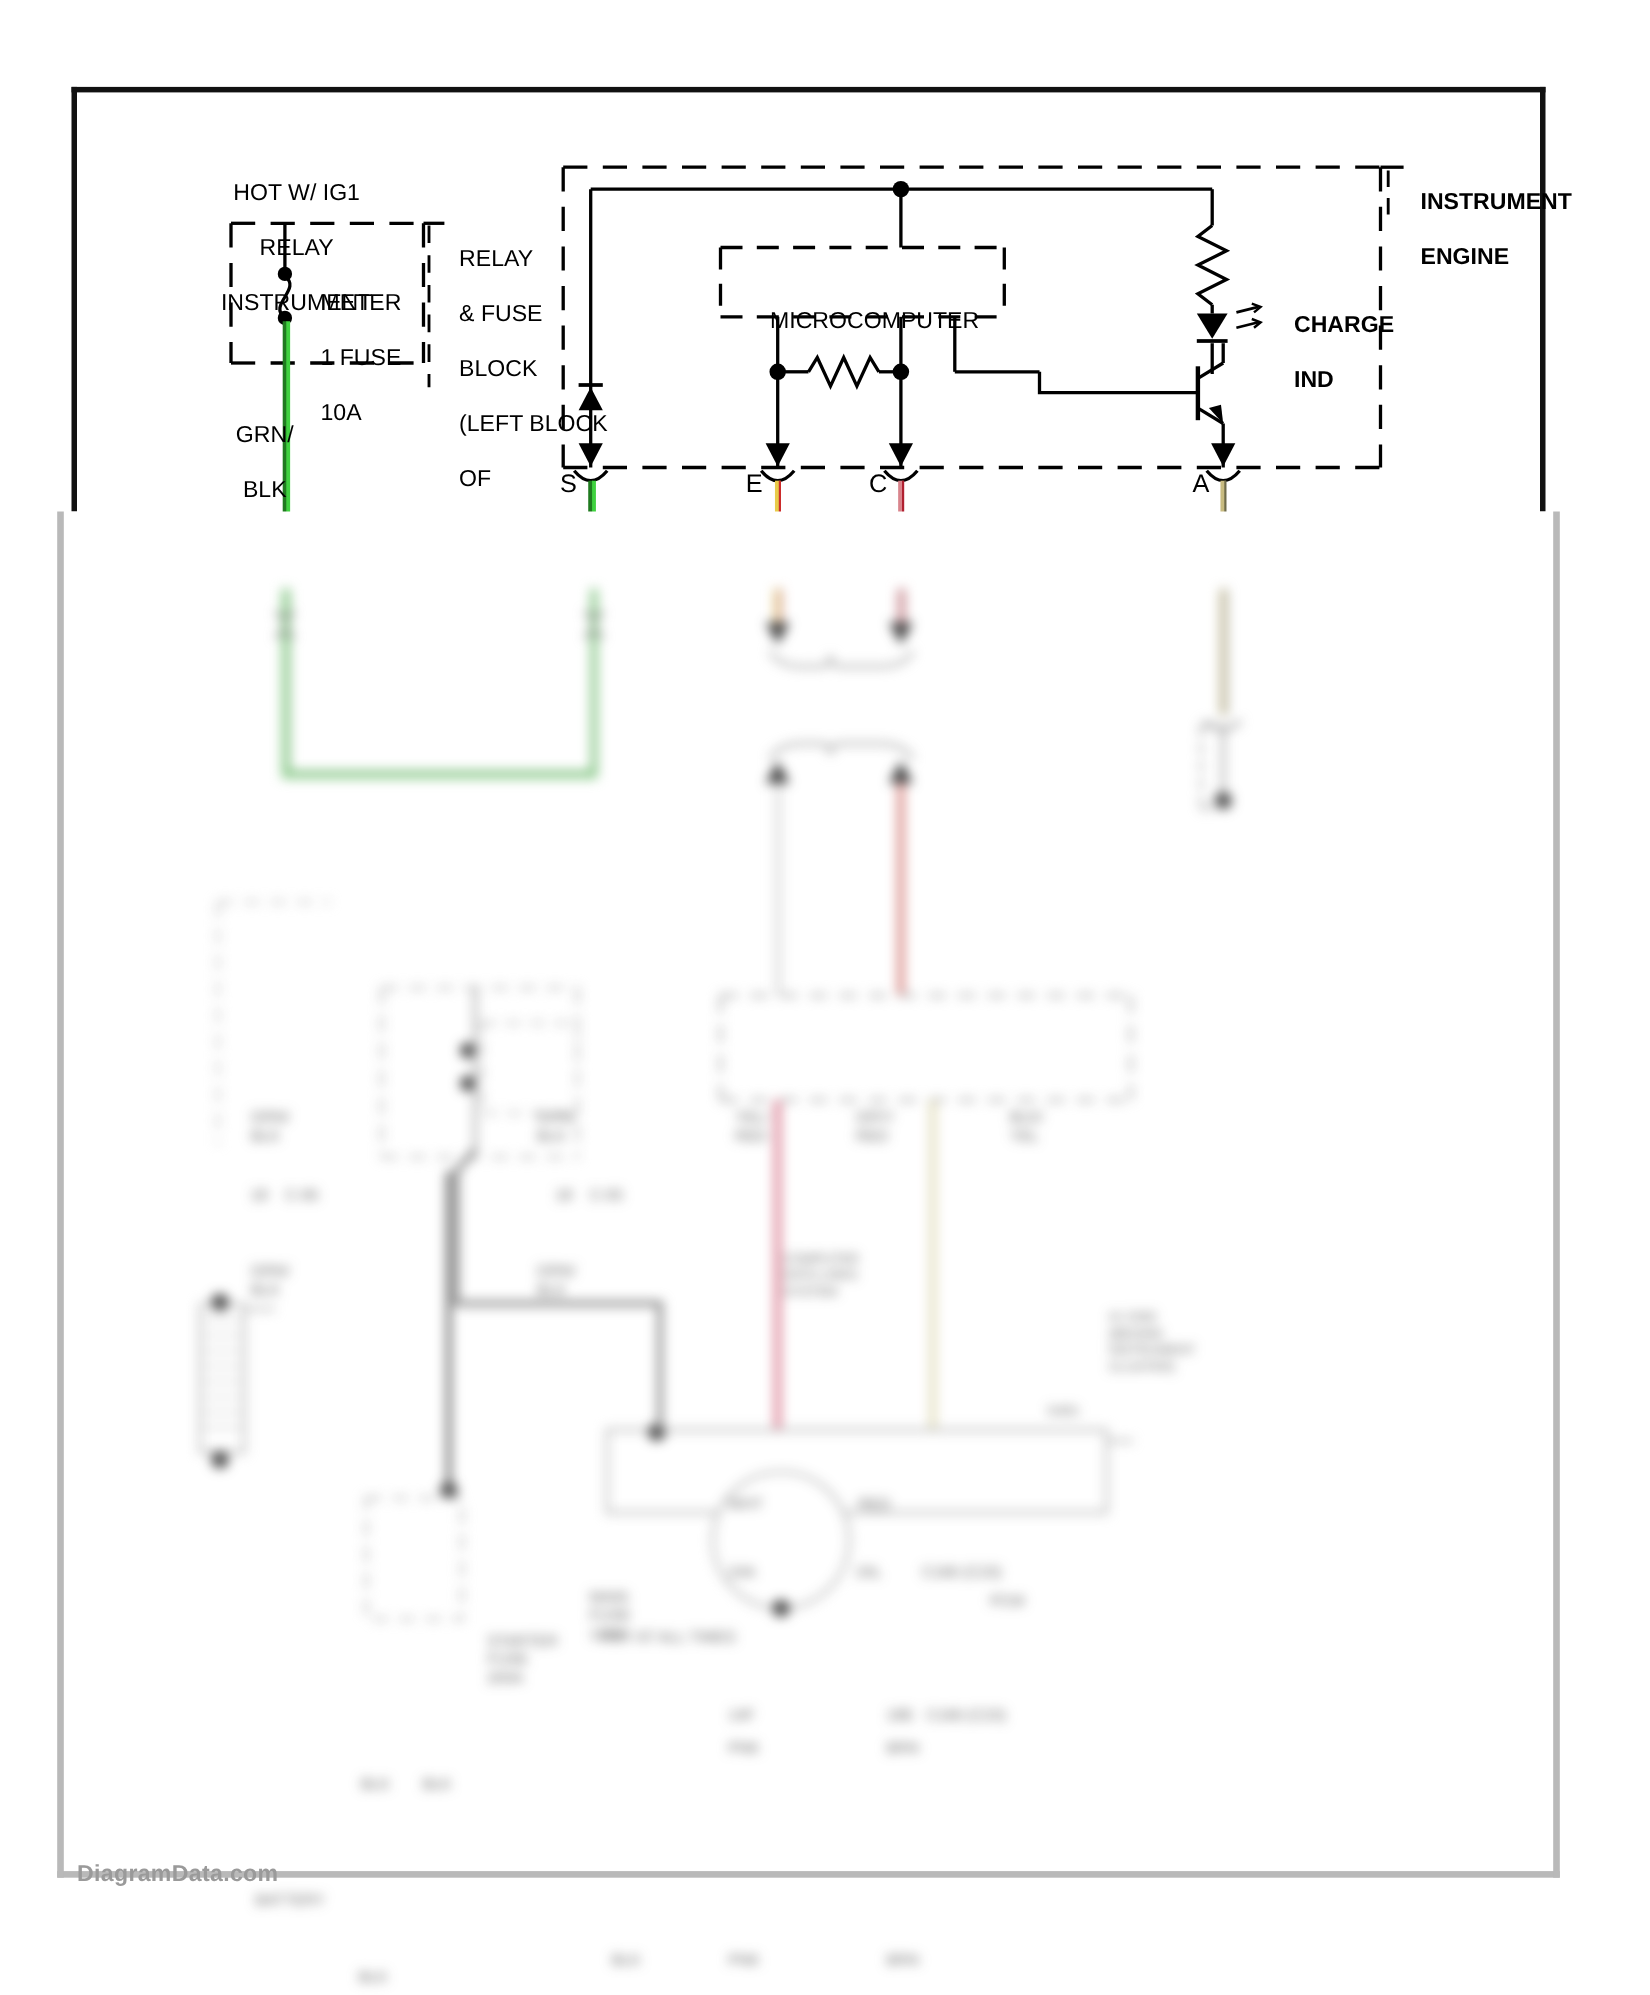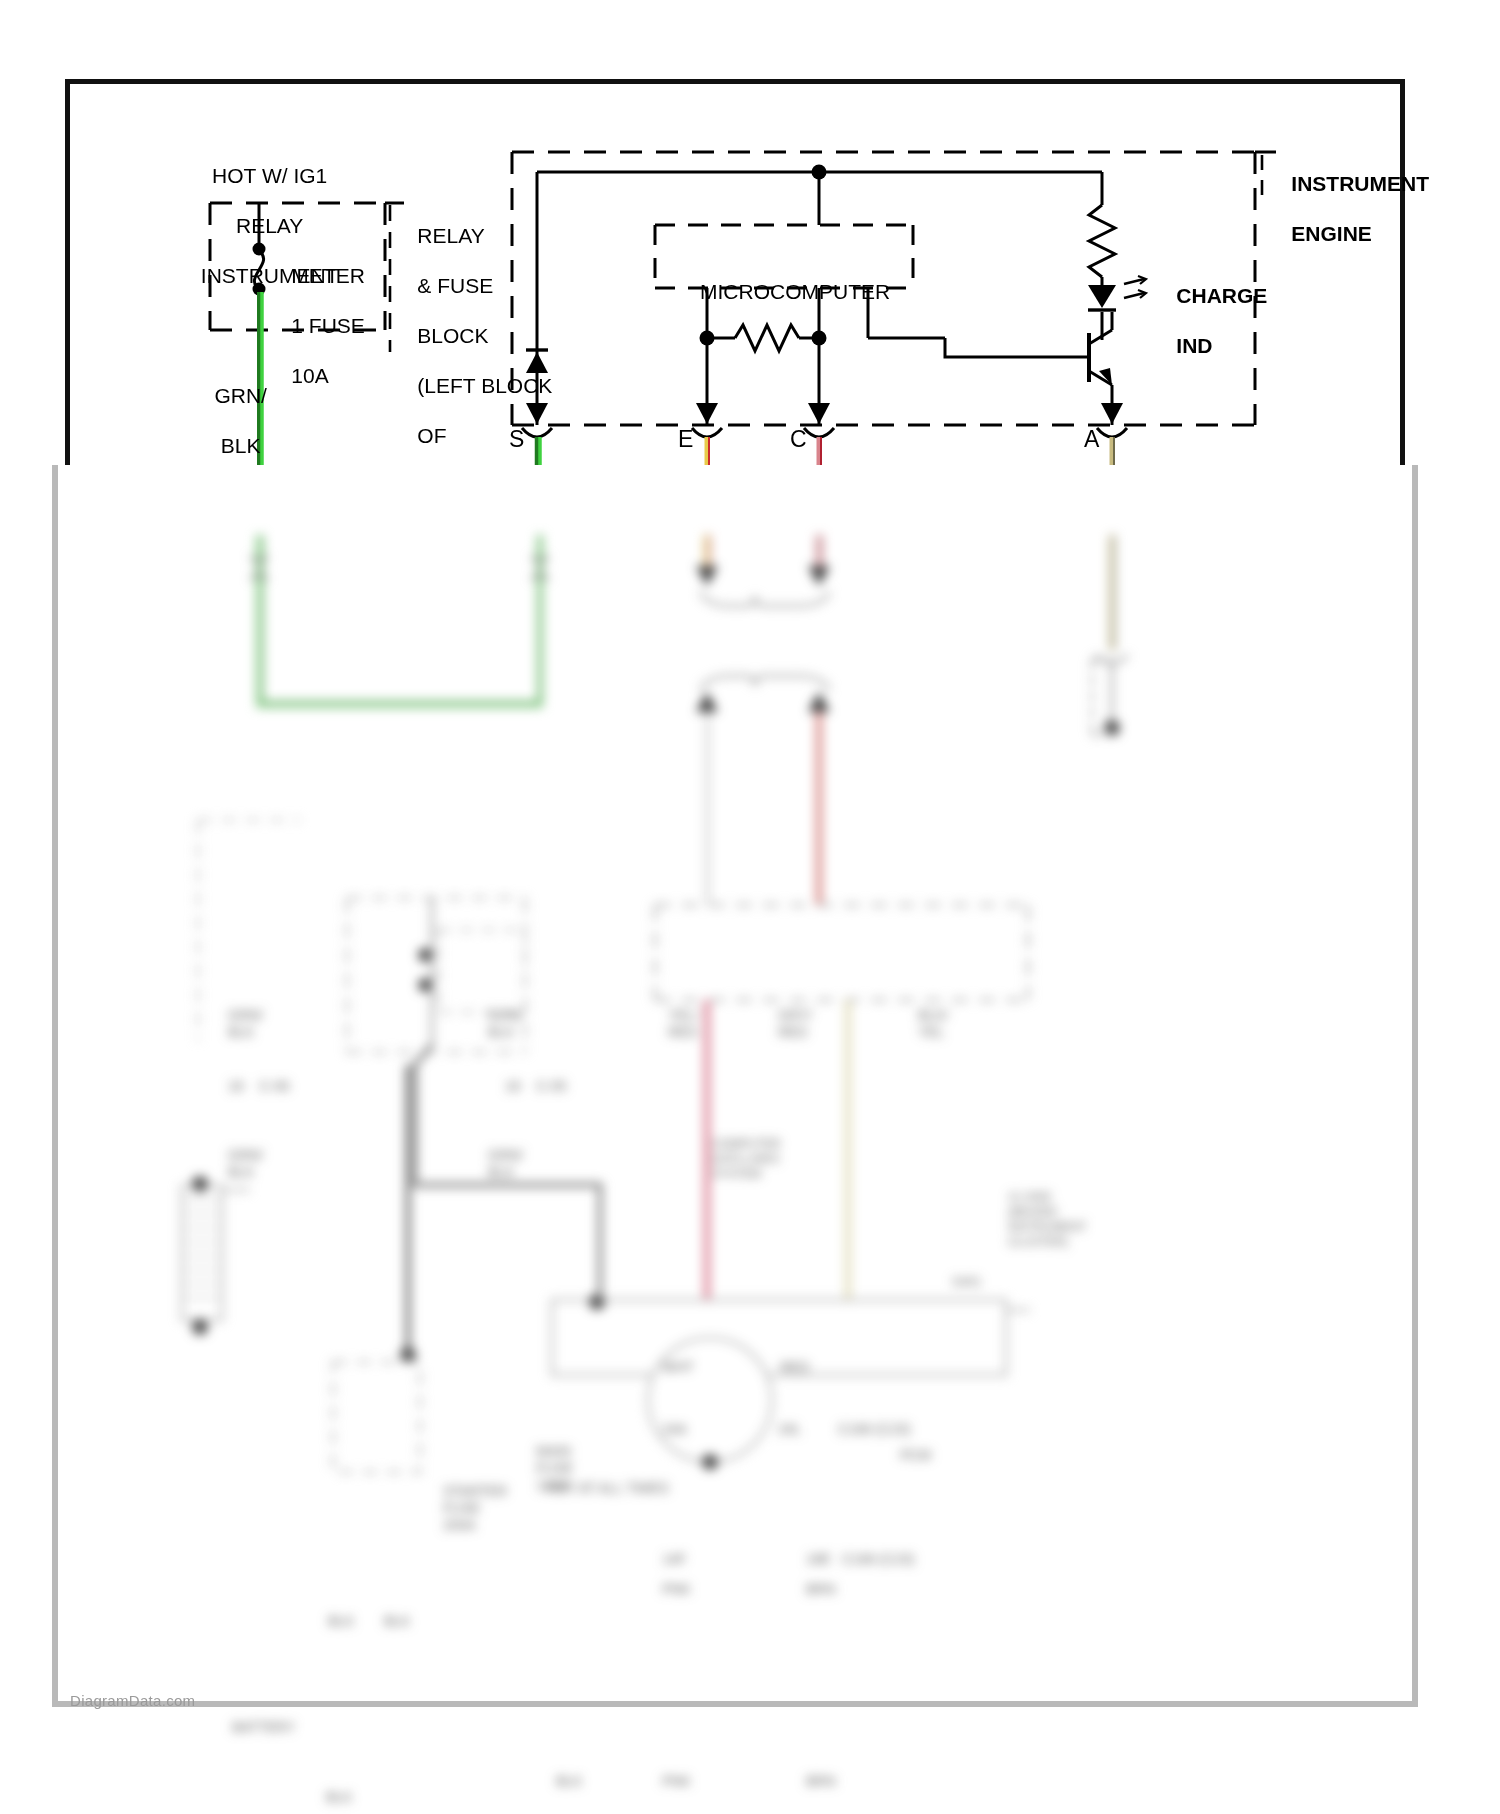--- a/index.html
+++ b/index.html
@@ -33,22 +33,23 @@
   
   .txt{position:absolute;color:#000;font-size:21px;line-height:25px;white-space:pre;}
   .txt.c{text-align:center;}
   .term{position:absolute;font-size:23px;color:#000;}
 
   
   .ftxt{position:absolute;color:#4a4a4a;font-size:14px;line-height:17px;white-space:pre;}
   .ftxt.tiny{font-size:12px;line-height:15px;}
 
   .watermark{
-    position:absolute;left:70px;top:1692px;font-size:15px;color:#9a9a9a;
+    position:absolute;left:70px;top:1692px;font-size:21px;color:#9a9a9a;
     letter-spacing:.3px;
+    font-weight:bold;
   }
 </style>
 </head>
 <body>
 
 <div class="page">
 
   <div class="frame-top"></div>
 
   <svg class="sheet" width="1500" height="560">

